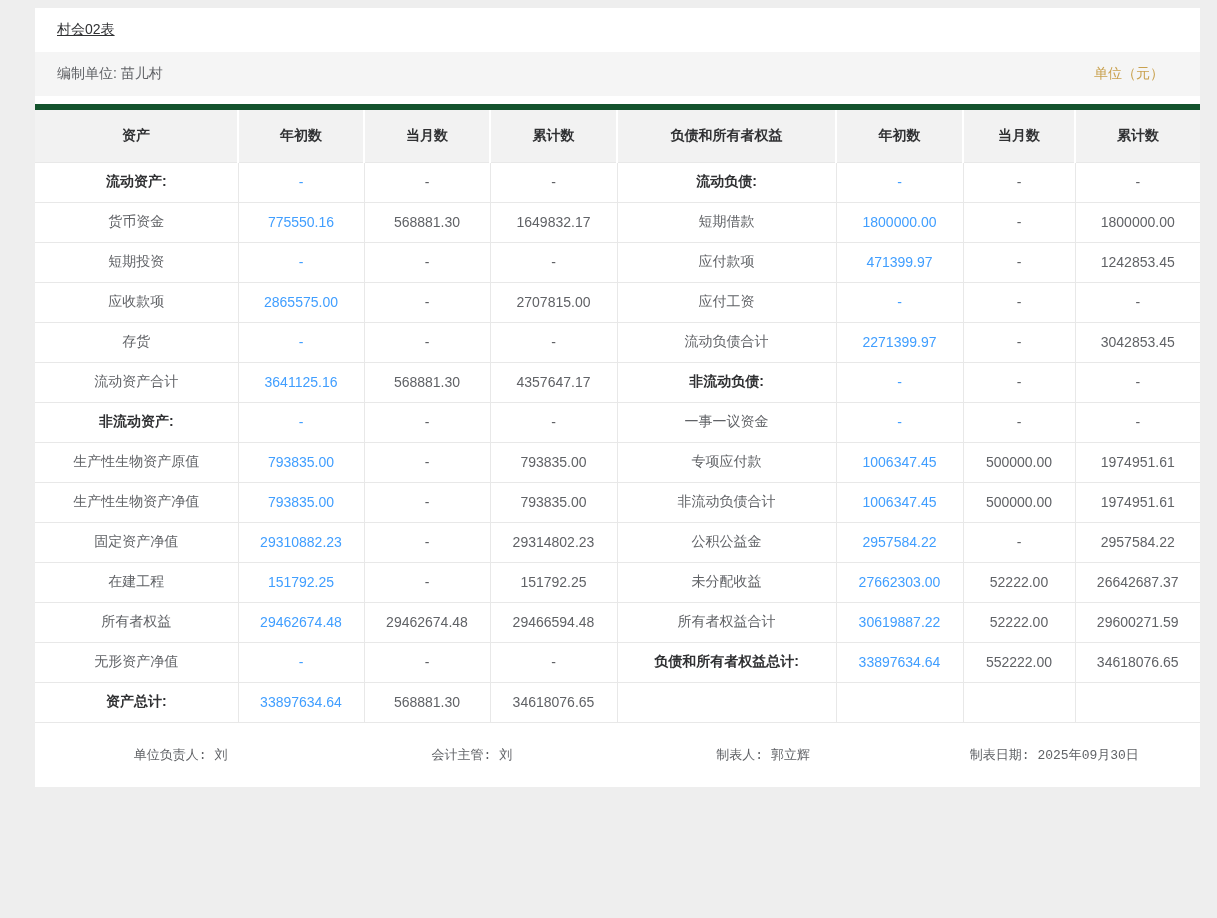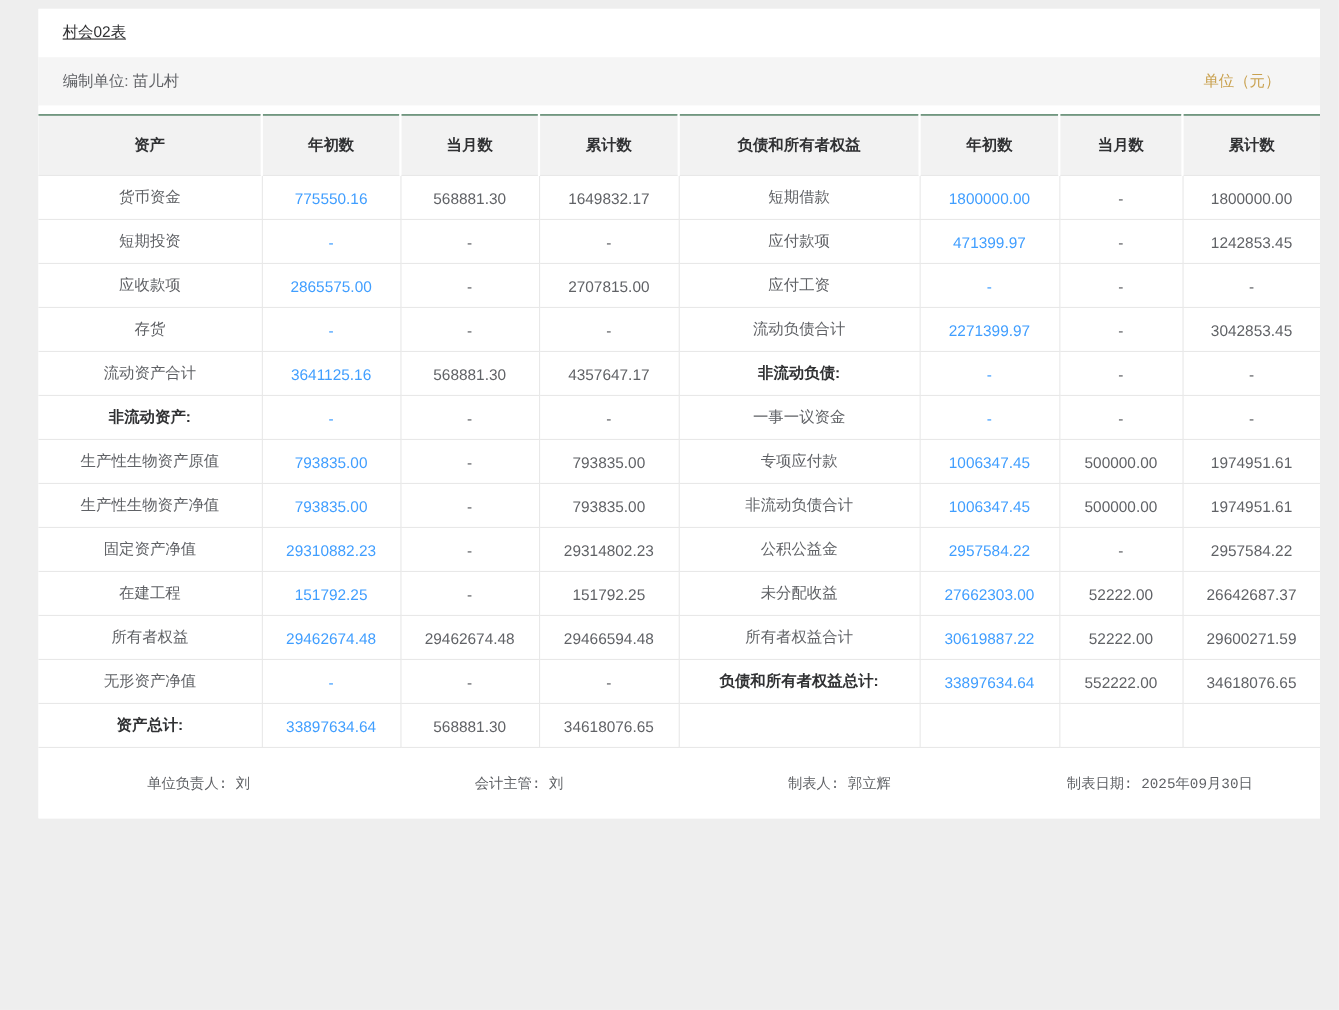--- a/index.html
+++ b/index.html
@@ -8,21 +8,21 @@
   .title-band { height:44px; display:flex; align-items:center; padding-left:22px;
     font-size:14px; color:#303133; background:#ffffff;text-decoration:underline; }
   .unit-band { height:44px; display:flex; align-items:center; justify-content:space-between;
     padding:0 36px 0 22px; background:#f5f5f5; font-size:14px; color:#606266;gap:19px; }
   .unit-currency { color:#c9a14f; }
   .table-wrap { padding-top:8px; background:#ffffff; }
   table { width:100%; border-collapse:collapse; table-layout:fixed; }
   col.c0{width:203px} col.c1{width:126px} col.c2{width:126px} col.c3{width:127px}
   col.c4{width:219px} col.c5{width:127px} col.c6{width:112px} col.c7{width:125px}
   thead th { height:55px; background:#f2f2f2; font-size:14px; font-weight:bold; color:#303133;
-    border-right:2px solid #ffffff; border-bottom:1px solid #e8e8e8; border-top:1px solid #14532d; text-align:center; }
+    border-right:2px solid #ffffff; border-bottom:1px solid #e8e8e8; border-top:6px solid #14532d; text-align:center; }
   thead th:last-child { border-right:none; }
   tbody td { height:40px; font-size:14px; color:#606266; text-align:center;
     border:1px solid #e8e8e8; background:#ffffff; overflow:hidden; white-space:nowrap; }
   tbody td.bold { font-weight:bold; color:#303133; }
   tbody td.blue { color:#409eff; }
   table tr td:first-child, thead th:first-child { border-left:none; }
   table tr td:last-child { border-right:none; }
   .footer-band { height:64px; display:flex; align-items:center; background:#ffffff; }
   .footer-cell { flex:1; text-align:center; font-size:13px; color:#606266;font-family:Liberation Mono, monospace; }
 </style>
@@ -57,20 +57,30 @@
           <th>当月数</th>
           <th>累计数</th>
           <th>负债和所有者权益</th>
           <th>年初数</th>
           <th>当月数</th>
           <th>累计数</th>
         </tr>
       </thead>
       <tbody>
           <tr>
+            <td class="bold">流动资产:</td>
+            <td class="blue">-</td>
+            <td>-</td>
+            <td>-</td>
+            <td class="bold">流动负债:</td>
+            <td class="blue">-</td>
+            <td>-</td>
+            <td>-</td>
+          </tr>
+          <tr>
             <td>货币资金</td>
             <td class="blue">775550.16</td>
             <td>568881.30</td>
             <td>1649832.17</td>
             <td>短期借款</td>
             <td class="blue">1800000.00</td>
             <td>-</td>
             <td>1800000.00</td>
           </tr>
           <tr>

